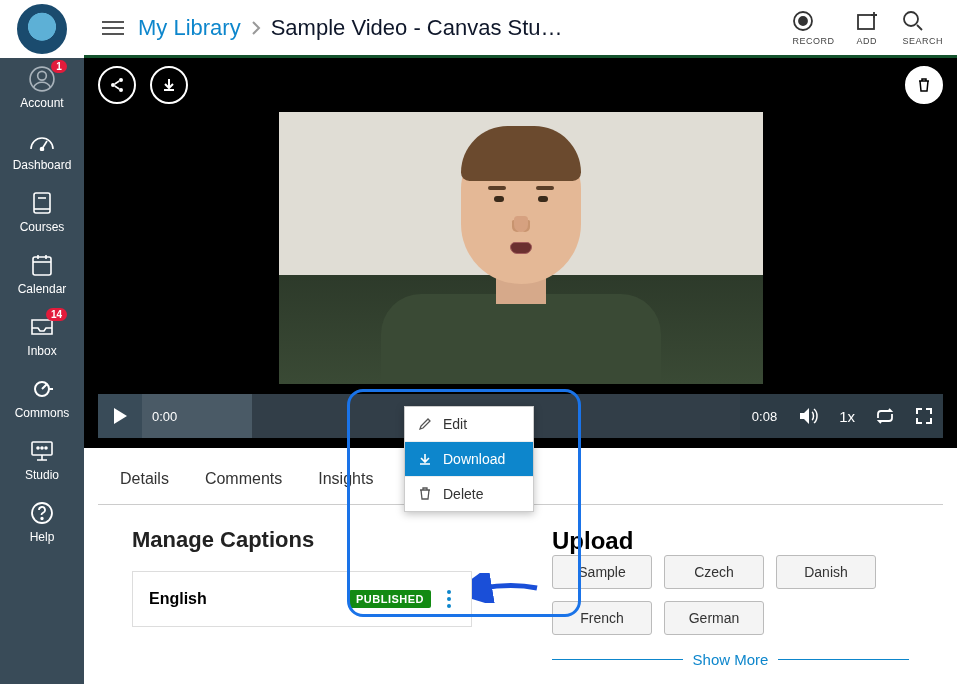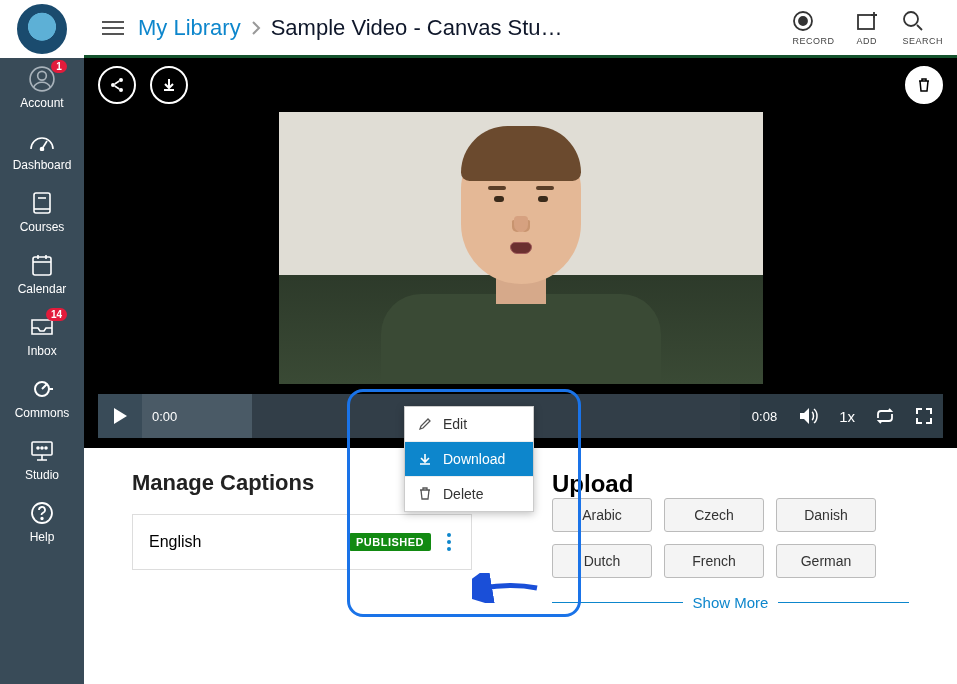--- a/index.html
+++ b/index.html
@@ -57,21 +57,21 @@
 .time-right { font-size: 13px; padding: 0 12px; }
 .control-icon { padding: 0 10px; cursor: pointer; display: flex; align-items: center; font-size: 14px; }
 
 
 .content-area { flex: 1; overflow: auto; background: #fff; position: relative; }
 .tabs { display: flex; gap: 32px; padding: 18px 20px 12px; border-bottom: 1px solid #ccc; margin: 0 14px; font-size: 16px; color: #333; }
 .tab { cursor: pointer; padding: 4px 2px; }
 .captions-section { display: flex; padding: 22px 48px 20px; gap: 80px; }
 .captions-col h2 { font-size: 22px; font-weight: 700; margin-bottom: 18px; color: #222; }
 .caption-row { display: flex; align-items: center; gap: 12px; border: 1px solid #ddd; padding: 14px 16px; width: 340px; font-size: 16px; }
-.caption-row .lang { flex: 1; }
+.caption-row .lang { flex: 1; font-weight: bold; }
 .pub-badge { background: #128a12; color: #fff; font-size: 11px; font-weight: 600; padding: 3px 7px; letter-spacing: 0.5px; border-radius: 2px; }
 .kebab { display: flex; flex-direction: column; gap: 3px; padding: 4px; cursor: pointer; }
 .kebab span { width: 4px; height: 4px; background: #0d86cc; border-radius: 50%; }
 
 .upload-col { flex: 1; }
 .upload-grid { display: flex; flex-wrap: wrap; gap: 12px; }
 .upload-chip { border: 1px solid #bbb; background: #f4f4f4; padding: 8px 0; width: 100px; text-align: center; font-size: 14px; cursor: pointer; border-radius: 3px; color: #333; }
 .show-more-row { display: flex; align-items: center; justify-content: center; margin-top: 16px; gap: 10px; color: #0d86cc; font-size: 15px; }
 .show-more-row .line { flex: 1; height: 1px; background: #0d86cc; }
 .show-more-row .lbl { cursor: pointer; }
@@ -301,41 +301,45 @@
       </div>
       <div class="control-icon">
         <svg width="18" height="18" viewBox="0 0 18 18" fill="none" stroke="#fff" stroke-width="2">
             <path d="M2 7V2h5M16 7V2h-5M2 11v5h5M16 11v5h-5"></path>
           </svg>
       </div>
     </div>
   </div>
 
   <div class="content-area">
+    <div class="tabs">
+      <div class="tab">Details</div>
+      <div class="tab">Comments</div>
+      <div class="tab">Insights</div>
+    </div>
 
     <div class="captions-section">
       <div class="captions-col">
         <h2>Manage Captions</h2>
         <div class="caption-row">
           <span class="lang">English</span>
           <span class="pub-badge">PUBLISHED</span>
           <div class="kebab">
             <span></span>
               <span></span>
               <span></span>
           </div>
         </div>
       </div>
       <div class="upload-col">
         <h2>Upload</h2>
         <div class="upload-grid">
-          <div class="upload-chip">Arabic</div>
+          <div class="upload-chip">Sample</div>
           <div class="upload-chip">Czech</div>
           <div class="upload-chip">Danish</div>
-          <div class="upload-chip">Dutch</div>
           <div class="upload-chip">French</div>
           <div class="upload-chip">German</div>
         </div>
         <div class="show-more-row">
           <div class="line"></div>
           <span class="lbl">Show More</span>
           <div class="line"></div>
         </div>
       </div>
     </div>

